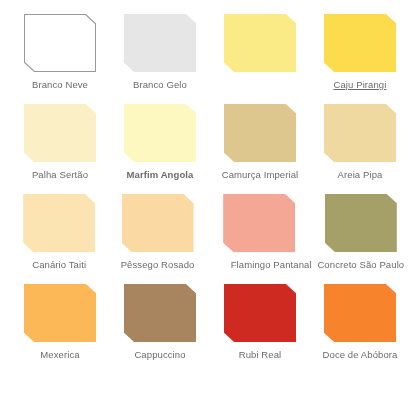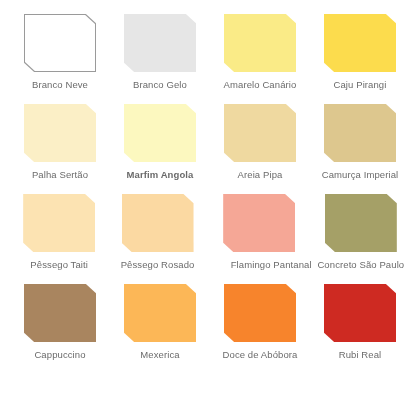--- a/index.html
+++ b/index.html
@@ -93,63 +93,62 @@
     <div class="swatch-cell">
       <div class="chip-wrap">
         <div class="swatch-chip" style="background: rgb(230, 230, 230);"></div>
       </div>
       <div class="swatch-label" style="color: rgb(107, 107, 107);">Branco Gelo</div>
     </div>
     <div class="swatch-cell">
       <div class="chip-wrap">
         <div class="swatch-chip" style="background: rgb(250, 235, 135);"></div>
       </div>
-      <div class="swatch-label" style="color: rgb(107, 107, 107);">Amarelo Canário</div>
     </div>
     <div class="swatch-cell">
       <div class="chip-wrap">
         <div class="swatch-chip" style="background: rgb(252, 220, 77);"></div>
       </div>
-      <div class="swatch-label" style="color: rgb(107, 107, 107);">Caju Pirangi</div>
+      <div class="swatch-label" style="color: rgb(107, 107, 107); text-decoration: underline;">Caju Pirangi</div>
     </div>
   </div>
 
   <div class="palette-row">
     <div class="swatch-cell">
       <div class="chip-wrap">
         <div class="swatch-chip" style="background: rgb(251, 239, 198);"></div>
       </div>
       <div class="swatch-label" style="color: rgb(107, 107, 107);">Palha Sertão</div>
     </div>
     <div class="swatch-cell">
       <div class="chip-wrap">
         <div class="swatch-chip" style="background: rgb(252, 248, 191);"></div>
       </div>
       <div class="swatch-label" style="color: rgb(107, 107, 107); font-weight: bold;">Marfim Angola</div>
     </div>
     <div class="swatch-cell">
       <div class="chip-wrap">
+        <div class="swatch-chip" style="background: rgb(221, 199, 142);"></div>
+      </div>
+      <div class="swatch-label" style="color: rgb(107, 107, 107);">Camurça Imperial</div>
+    </div>
+    <div class="swatch-cell">
+      <div class="chip-wrap">
         <div class="swatch-chip" style="background: rgb(239, 217, 160);"></div>
       </div>
       <div class="swatch-label" style="color: rgb(107, 107, 107);">Areia Pipa</div>
-    </div>
-    <div class="swatch-cell">
-      <div class="chip-wrap">
-        <div class="swatch-chip" style="background: rgb(221, 199, 142);"></div>
-      </div>
-      <div class="swatch-label" style="color: rgb(107, 107, 107);">Camurça Imperial</div>
     </div>
   </div>
 
   <div class="palette-row">
     <div class="swatch-cell">
       <div class="chip-wrap">
         <div class="swatch-chip" style="background: rgb(252, 227, 178);"></div>
       </div>
-      <div class="swatch-label" style="color: rgb(107, 107, 107);">Pêssego Taiti</div>
+      <div class="swatch-label" style="color: rgb(107, 107, 107);">Canário Taiti</div>
     </div>
     <div class="swatch-cell">
       <div class="chip-wrap">
         <div class="swatch-chip" style="background: rgb(251, 217, 162);"></div>
       </div>
       <div class="swatch-label" style="color: rgb(107, 107, 107);">Pêssego Rosado</div>
     </div>
     <div class="swatch-cell">
       <div class="chip-wrap">
         <div class="swatch-chip" style="background: rgb(245, 167, 150);"></div>
@@ -160,37 +159,37 @@
       <div class="chip-wrap">
         <div class="swatch-chip" style="background: rgb(165, 160, 103);"></div>
       </div>
       <div class="swatch-label" style="color: rgb(107, 107, 107);">Concreto São Paulo</div>
     </div>
   </div>
 
   <div class="palette-row">
     <div class="swatch-cell">
       <div class="chip-wrap">
+        <div class="swatch-chip" style="background: rgb(252, 183, 87);"></div>
+      </div>
+      <div class="swatch-label" style="color: rgb(107, 107, 107);">Mexerica</div>
+    </div>
+    <div class="swatch-cell">
+      <div class="chip-wrap">
         <div class="swatch-chip" style="background: rgb(169, 133, 95);"></div>
       </div>
       <div class="swatch-label" style="color: rgb(107, 107, 107);">Cappuccino</div>
     </div>
     <div class="swatch-cell">
       <div class="chip-wrap">
-        <div class="swatch-chip" style="background: rgb(252, 183, 87);"></div>
+        <div class="swatch-chip" style="background: rgb(206, 42, 34);"></div>
       </div>
-      <div class="swatch-label" style="color: rgb(107, 107, 107);">Mexerica</div>
+      <div class="swatch-label" style="color: rgb(107, 107, 107);">Rubi Real</div>
     </div>
     <div class="swatch-cell">
       <div class="chip-wrap">
         <div class="swatch-chip" style="background: rgb(247, 132, 44);"></div>
       </div>
       <div class="swatch-label" style="color: rgb(107, 107, 107);">Doce de Abóbora</div>
     </div>
-    <div class="swatch-cell">
-      <div class="chip-wrap">
-        <div class="swatch-chip" style="background: rgb(206, 42, 34);"></div>
-      </div>
-      <div class="swatch-label" style="color: rgb(107, 107, 107);">Rubi Real</div>
-    </div>
   </div>
 
 </div>
 
 </body></html>

